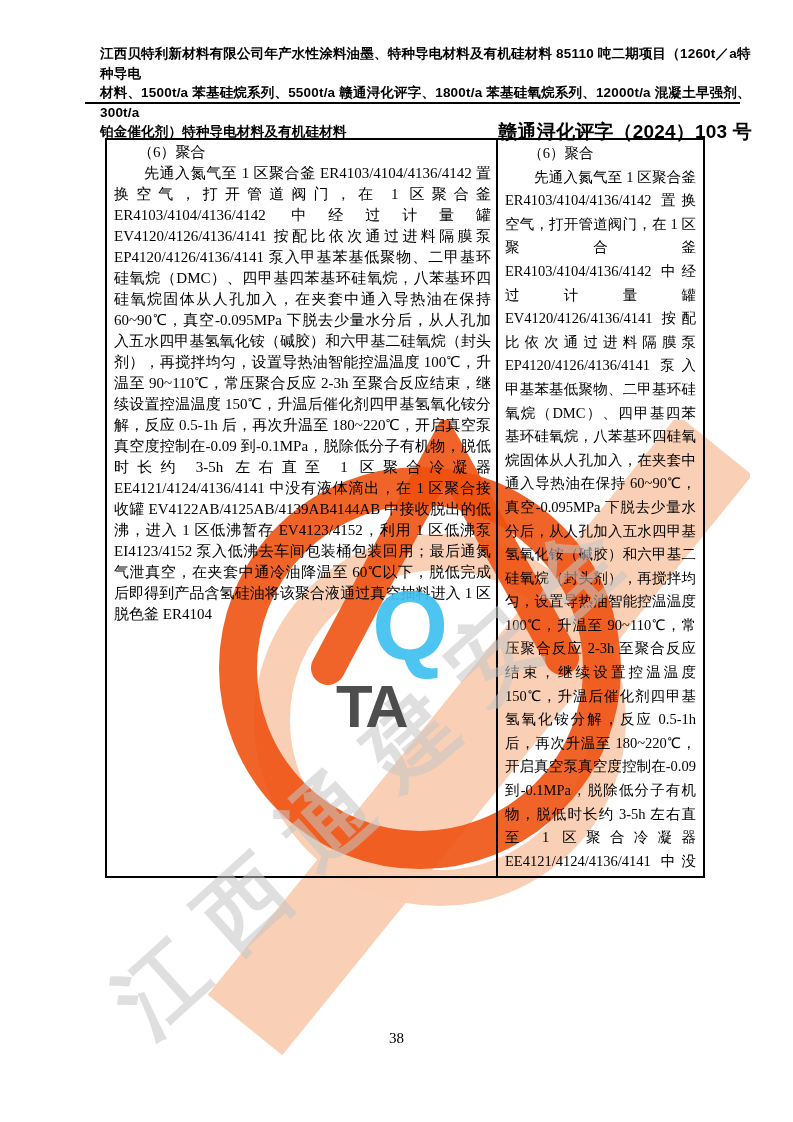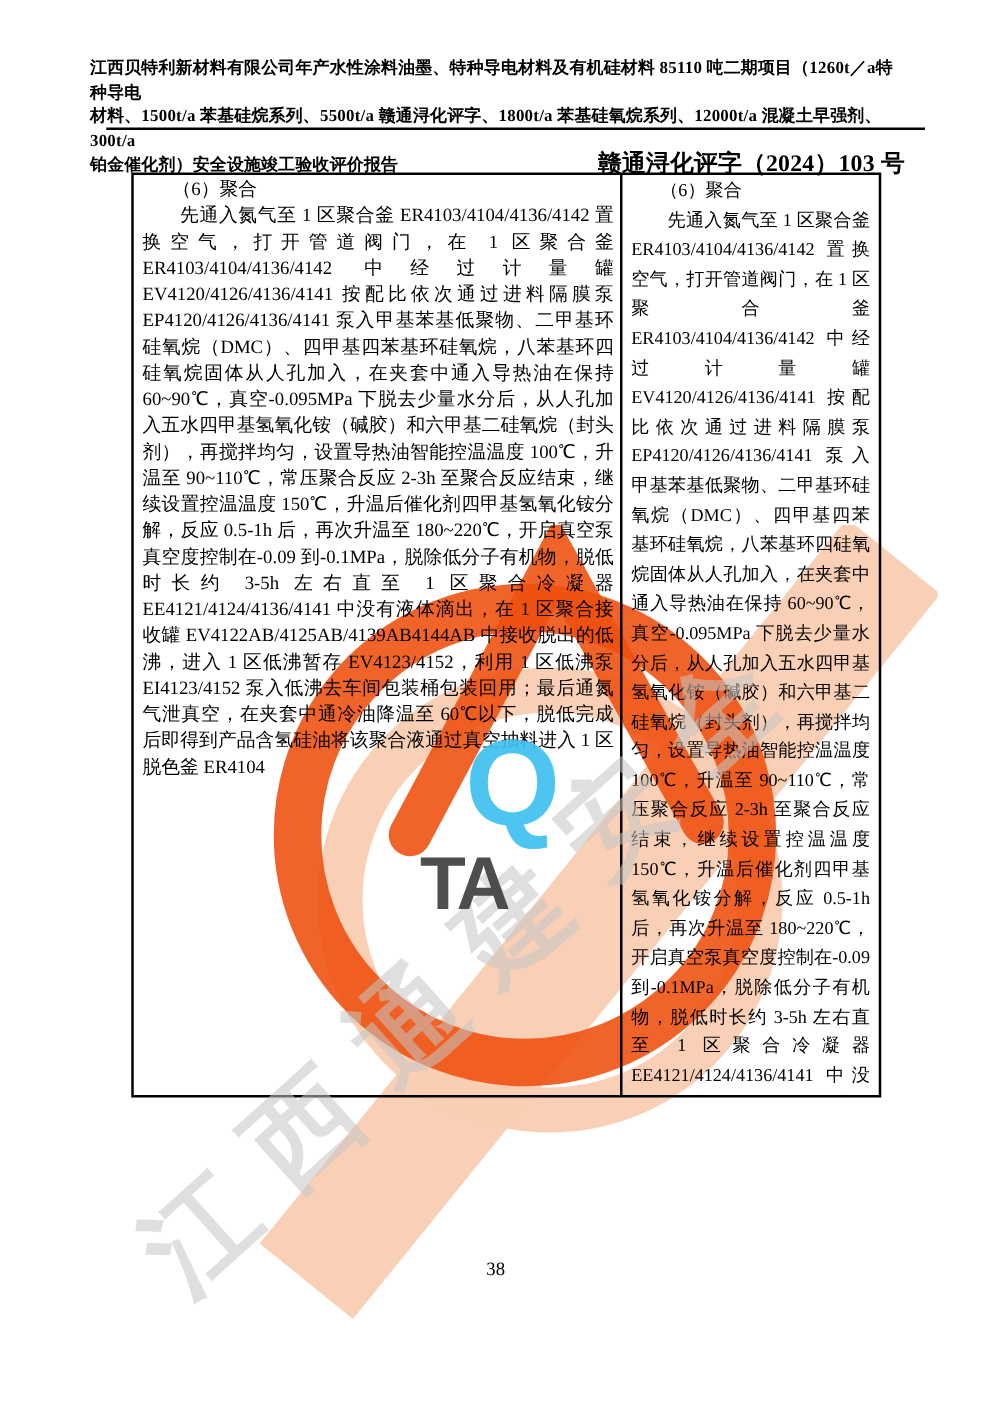--- a/index.html
+++ b/index.html
@@ -1,20 +1,20 @@
 <!DOCTYPE html>
 <html><head>
 <meta charset="utf-8">
 <style>
   html,body{margin:0;padding:0;background:#ffffff;}
   .page{position:relative;width:793px;height:1122px;background:#ffffff;overflow:hidden;
         font-family:"Liberation Serif",serif;color:#000;}
   
-  .header{position:absolute;left:72px;top:44px;width:652px;z-index:3;
-          font-family:Liberation Serif, serif;font-weight:700;
+  .header{position:absolute;left:100px;top:44px;width:652px;z-index:3;
+          font-family:Liberation Sans, sans-serif;font-weight:700;
           font-size:13.5px;line-height:19.5px;letter-spacing:0.2px;}
   .header-line3{display:flex;justify-content:space-between;align-items:flex-end;}
   .doc-number{font-weight:800;font-size:19px;}
   .header-rule{position:absolute;left:85px;top:102px;width:655px;height:2px;background:#000;z-index:3;}
   
   .doc-table{position:absolute;left:105px;top:138px;width:600px;height:740px;
              border:2px solid #000;display:flex;z-index:2;box-sizing:border-box;background:transparent;}
   .cell{box-sizing:border-box;overflow:hidden;text-align:justify;}
   .cell-left{width:389px;padding:2px 5px 0 7px;font-size:15px;line-height:21px;}
   .cell-right{flex:1;border-left:2px solid #000;padding:2px 7px 0 7px;font-size:14.5px;line-height:23.6px;}
@@ -23,21 +23,21 @@
   
   .wm-svg{position:absolute;left:130px;top:420px;z-index:1;}
   .wm-char{position:absolute;z-index:4;width:96px;height:96px;line-height:96px;text-align:center;
            font-size:88px;font-weight:700;color:#c6c6c6;opacity:0.55;
            transform:rotate(-42deg);pointer-events:none;font-family:"Liberation Serif",serif;}
   .wm-letter{position:absolute;z-index:4;font-family:"Liberation Sans",sans-serif;
              font-weight:700;pointer-events:none;}
   .wm-q{left:372px;top:570px;font-size:98px;color:#3fc1f0;opacity:0.92;}
   .wm-ta{left:336px;top:672px;font-size:60px;color:#404040;opacity:0.92;letter-spacing:-3px;}
   
-  .page-number{position:absolute;left:0;top:1008px;width:100%;text-align:center;
+  .page-number{position:absolute;left:0;top:1030px;width:100%;text-align:center;
                font-size:15px;z-index:3;}
 </style>
 </head>
 <body>
 
 <div class="page">
 
   <svg class="wm-svg" width="620" height="670" viewBox="0 0 620 670" aria-hidden="true">
 
     <line x1="115" y1="605" x2="585" y2="25" stroke="#f9cdb2" stroke-width="96" opacity="0.95"></line>
@@ -56,21 +56,21 @@
   <span class="wm-char" style="left:446px;top:608px;">安</span>
   <span class="wm-char" style="left:529px;top:525px;">全</span>
 
   <span class="wm-letter wm-q">Q</span>
   <span class="wm-letter wm-ta">TA</span>
 
   <div class="header">
     <div>江西贝特利新材料有限公司年产水性涂料油墨、特种导电材料及有机硅材料 85110 吨二期项目（1260t／a特种导电</div>
     <div>材料、1500t/a 苯基硅烷系列、5500t/a 赣通浔化评字、1800t/a 苯基硅氧烷系列、12000t/a 混凝土早强剂、300t/a</div>
     <div class="header-line3">
-      <span>铂金催化剂）安全设施竣工验收评价报告</span>
+      <span>铂金催化剂）特种导电材料及有机硅材料</span>
       <span class="doc-number">赣通浔化评字（2024）103 号</span>
     </div>
   </div>
   <div class="header-rule"></div>
 
   <div class="doc-table">
     <div class="cell cell-left">
       <div class="para-heading">（6）聚合</div>
       <p class="para-body">先通入氮气至 1 区聚合釜 ER4103/4104/4136/4142 置换空气，打开管道阀门，在 1 区聚合釜 ER4103/4104/4136/4142 中经过计量罐 EV4120/4126/4136/4141 按配比依次通过进料隔膜泵 EP4120/4126/4136/4141 泵入甲基苯基低聚物、二甲基环硅氧烷（DMC）、四甲基四苯基环硅氧烷，八苯基环四硅氧烷固体从人孔加入，在夹套中通入导热油在保持 60~90℃，真空-0.095MPa 下脱去少量水分后，从人孔加入五水四甲基氢氧化铵（碱胶）和六甲基二硅氧烷（封头剂），再搅拌均匀，设置导热油智能控温温度 100℃，升温至 90~110℃，常压聚合反应 2-3h 至聚合反应结束，继续设置控温温度 150℃，升温后催化剂四甲基氢氧化铵分解，反应 0.5-1h 后，再次升温至 180~220℃，开启真空泵真空度控制在-0.09 到-0.1MPa，脱除低分子有机物，脱低时长约 3-5h 左右直至 1 区聚合冷凝器 EE4121/4124/4136/4141 中没有液体滴出，在 1 区聚合接收罐 EV4122AB/4125AB/4139AB4144AB 中接收脱出的低沸，进入 1 区低沸暂存 EV4123/4152，利用 1 区低沸泵 EI4123/4152 泵入低沸去车间包装桶包装回用；最后通氮气泄真空，在夹套中通冷油降温至 60℃以下，脱低完成后即得到产品含氢硅油将该聚合液通过真空抽料进入 1 区脱色釜 ER4104</p>
     </div>

